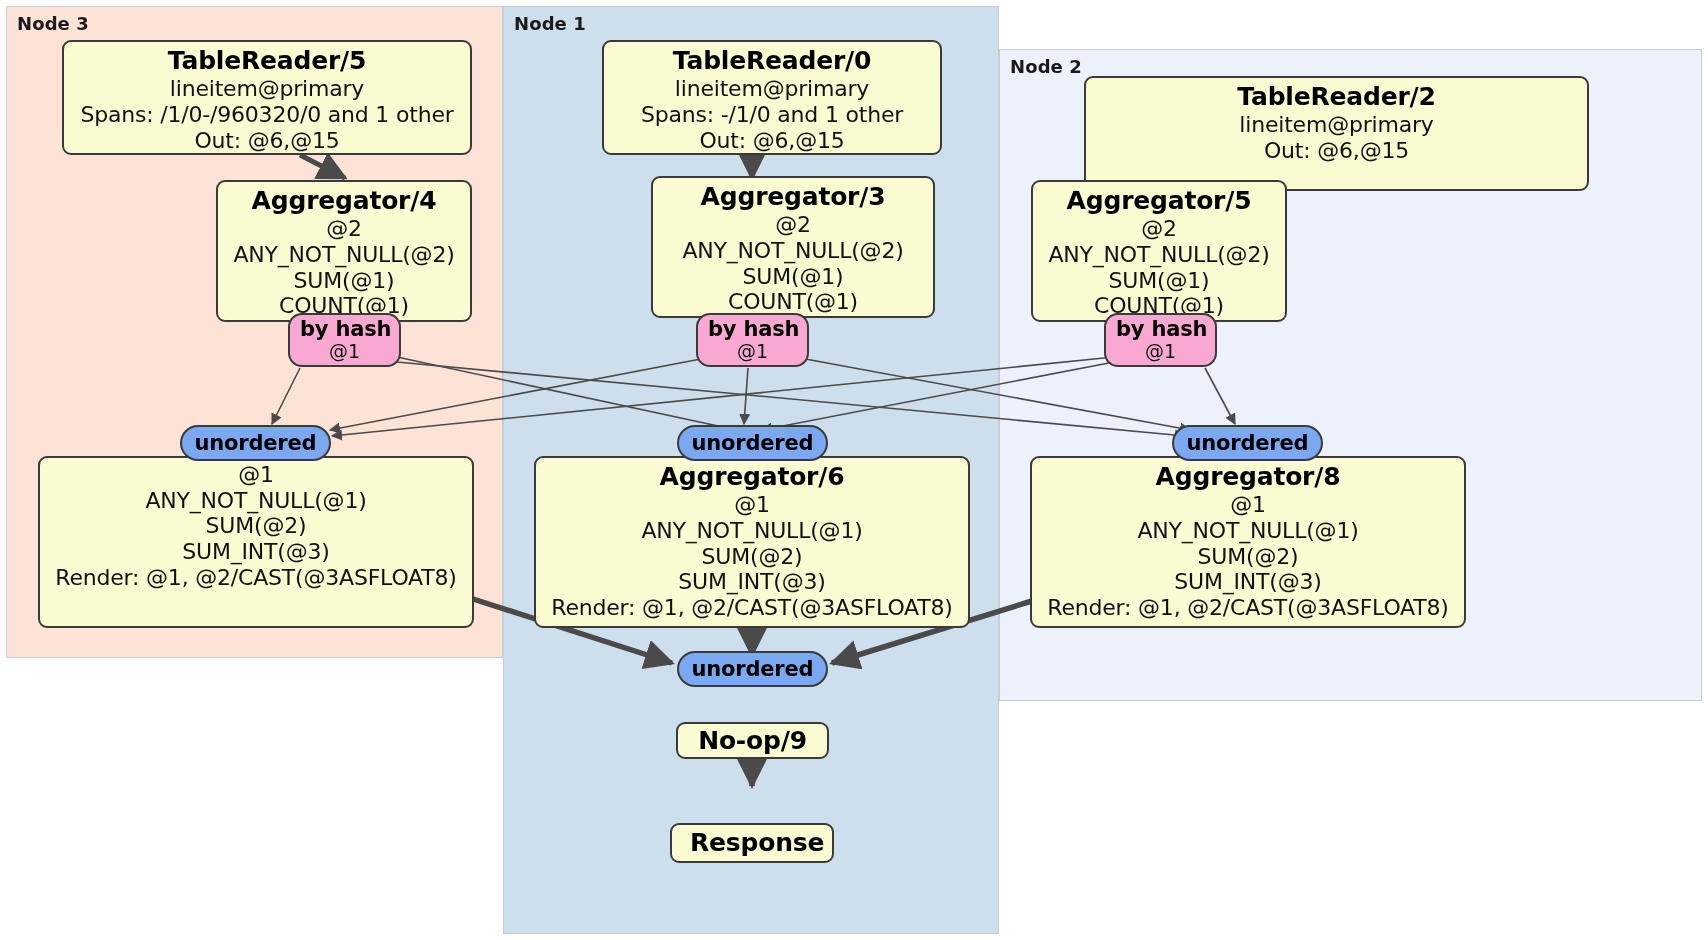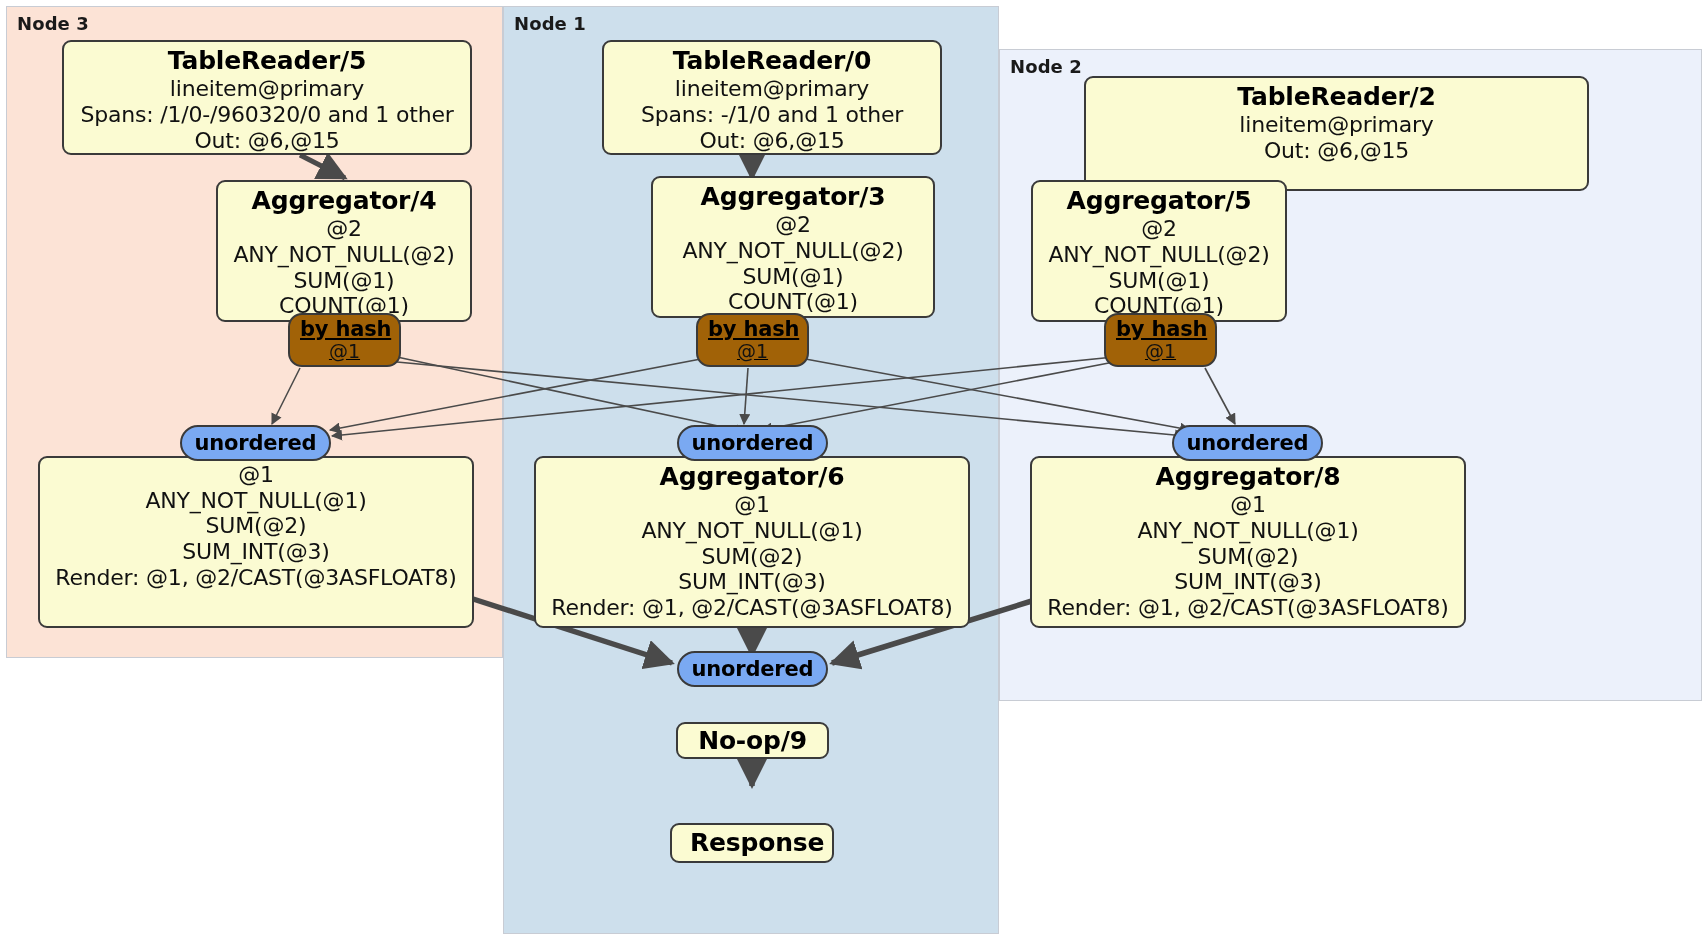--- a/index.html
+++ b/index.html
@@ -76,21 +76,21 @@
     color:#000;
     white-space:nowrap;
     letter-spacing:-0.2px;
   }
   .badge .bs {
     display:block;
     font-size:19px;
     color:#111;
     white-space:nowrap;
   }
-  .badge.hash { background:#a16207; border-radius:14px;text-decoration:underline; }
+  .badge.hash { background:#f9a8d4; border-radius:14px; }
   .badge.sync { background:#7aa9f2; border-radius:18px; }
 
   
   #edges { position:absolute; left:0; top:0; width:1708px; height:940px; z-index:3; }
 </style>
 </head>
 <body>
 
 <div id="canvas">
 

